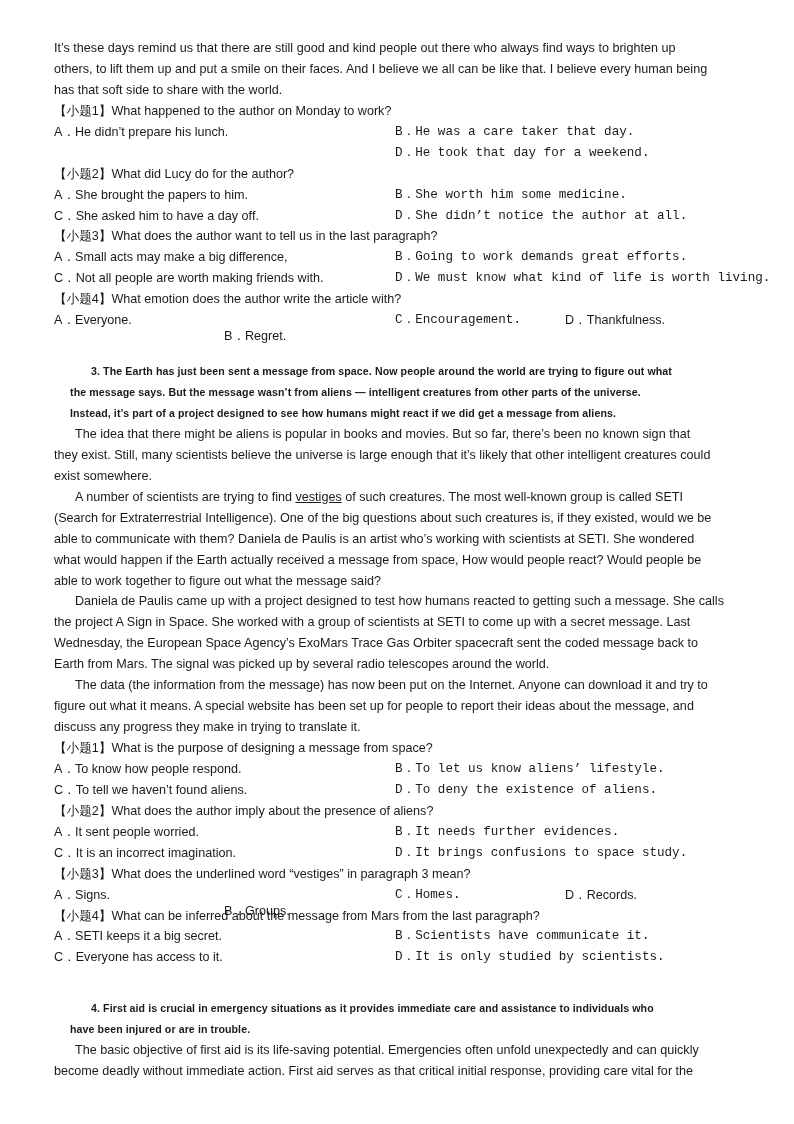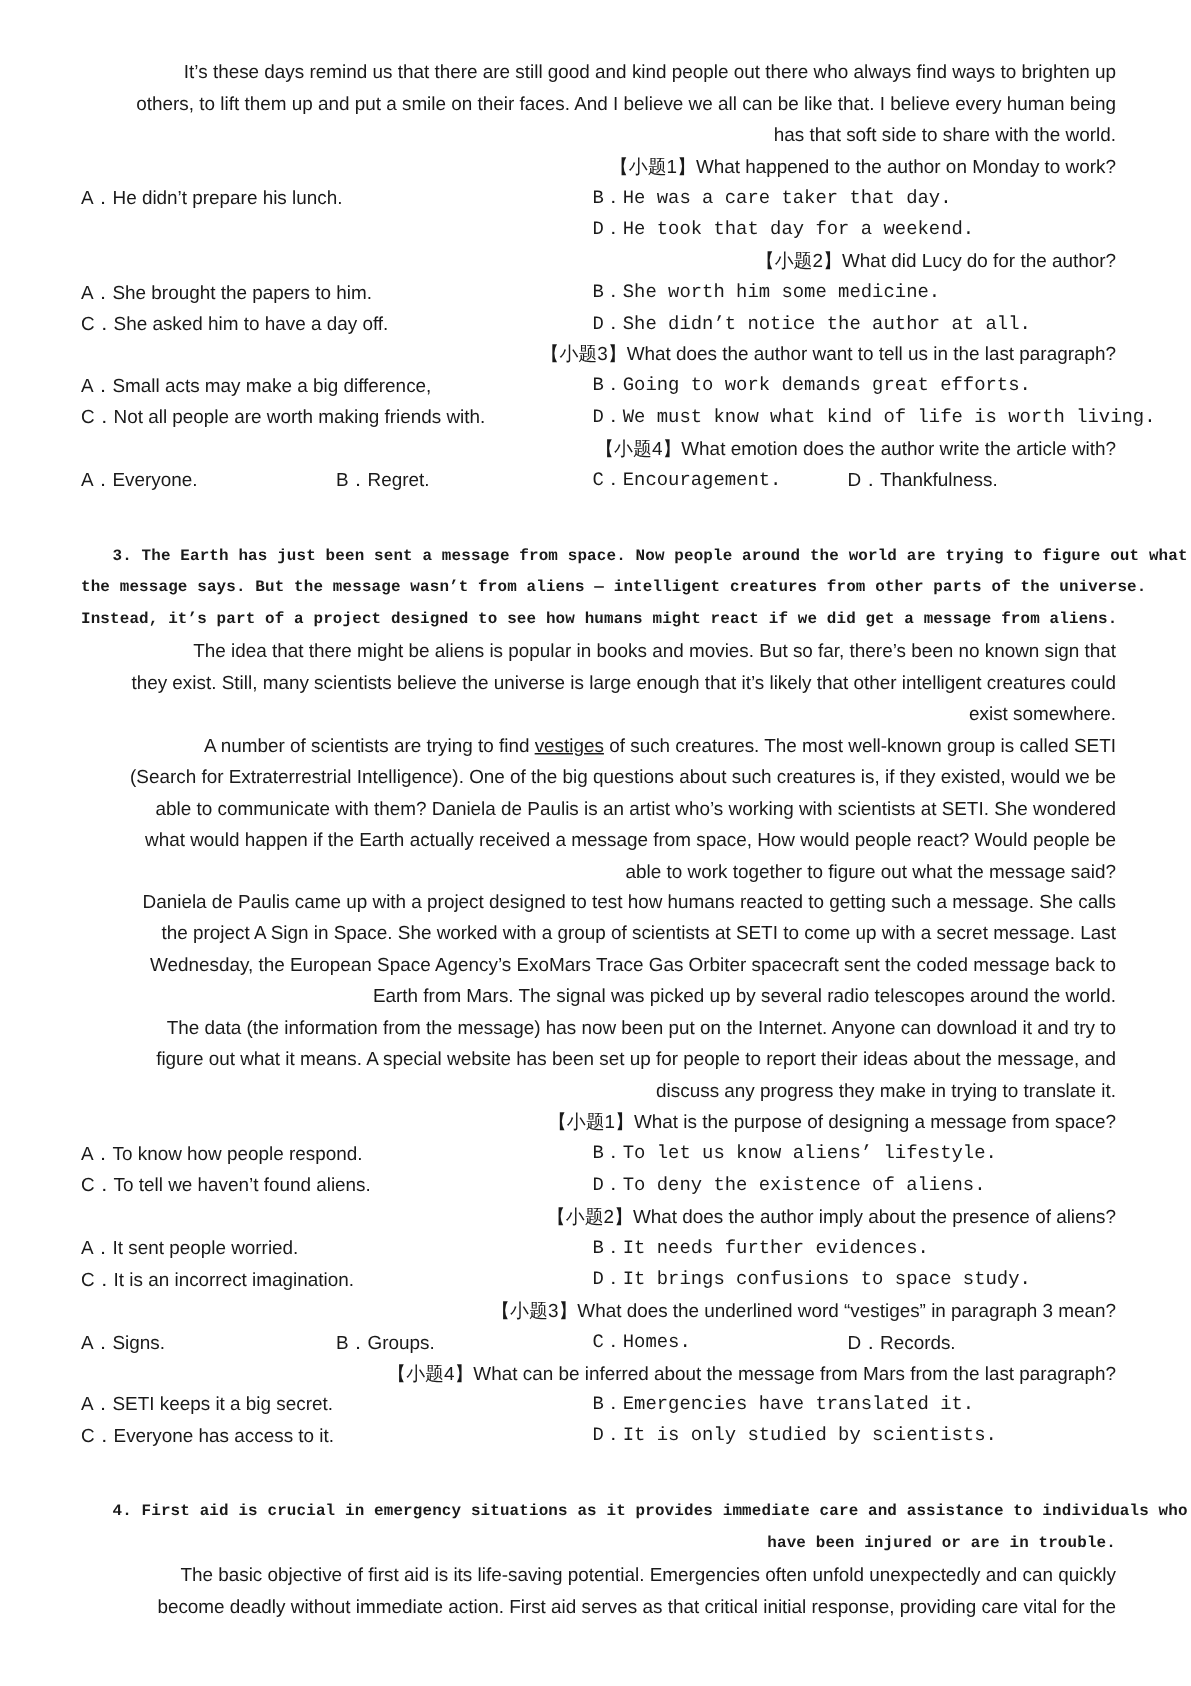--- a/index.html
+++ b/index.html
@@ -1,22 +1,22 @@
 <!DOCTYPE html>
 <html><head>
 <meta charset="utf-8">
 <style>
   html, body { margin: 0; padding: 0; background: #ffffff; }
   body { width: 794px; height: 1124px; overflow: hidden; position: relative; }
   .page { position: absolute; left: 54px; top: 38px; width: 690px; color: #1a1a1a; }
-  .line { font-family: "Liberation Sans", sans-serif; font-size: 12.6px; line-height: 20.95px; height: 20.95px; white-space: nowrap; position: relative; text-align: right; }
-  .mono { font-family: Liberation Mono, monospace; font-size: 10.6px; line-height: 20.95px; font-weight: bold; letter-spacing: 0.1px; }
+  .line { font-family: "Liberation Sans", sans-serif; font-size: 12.6px; line-height: 20.95px; height: 20.95px; white-space: nowrap; position: relative; }
+  .mono { font-family: Liberation Sans, sans-serif; font-size: 10.6px; line-height: 20.95px; font-weight: bold; letter-spacing: 0.1px; margin-left: 16px; }
   .opt { position: absolute; top: 0; }
   .c0 { left: 0; }
-  .c1q { left: 170px; }
+  .c1q { left: 170px; margin-top: 16px; }
   .c2 { left: 341px; font-family: Liberation Mono, monospace; }
   .c3q { left: 511px; }
   .gap { height: 21px; }
   .u { text-decoration: underline; }
 </style>
 </head>
 <body>
 
 <div class="page">
 
@@ -137,21 +137,21 @@
       <span class="opt c1q">B．Groups.</span>
       <span class="opt c2">C．Homes.</span>
       <span class="opt c3q">D．Records.</span>
     </div>
   </div>
 
   <div>
     <div class="line">【小题4】What can be inferred about the message from Mars from the last paragraph?</div>
     <div class="line">
       <span class="opt c0">A．SETI keeps it a big secret.</span>
-      <span class="opt c2">B．Emergencies have translated it.</span>
+      <span class="opt c2">B．Scientists have communicate it.</span>
     </div>
     <div class="line">
       <span class="opt c0">C．Everyone has access to it.</span>
       <span class="opt c2">D．It is only studied by scientists.</span>
     </div>
   </div>
 
   <div class="gap" style="height:30px"></div>
 
   <div>

